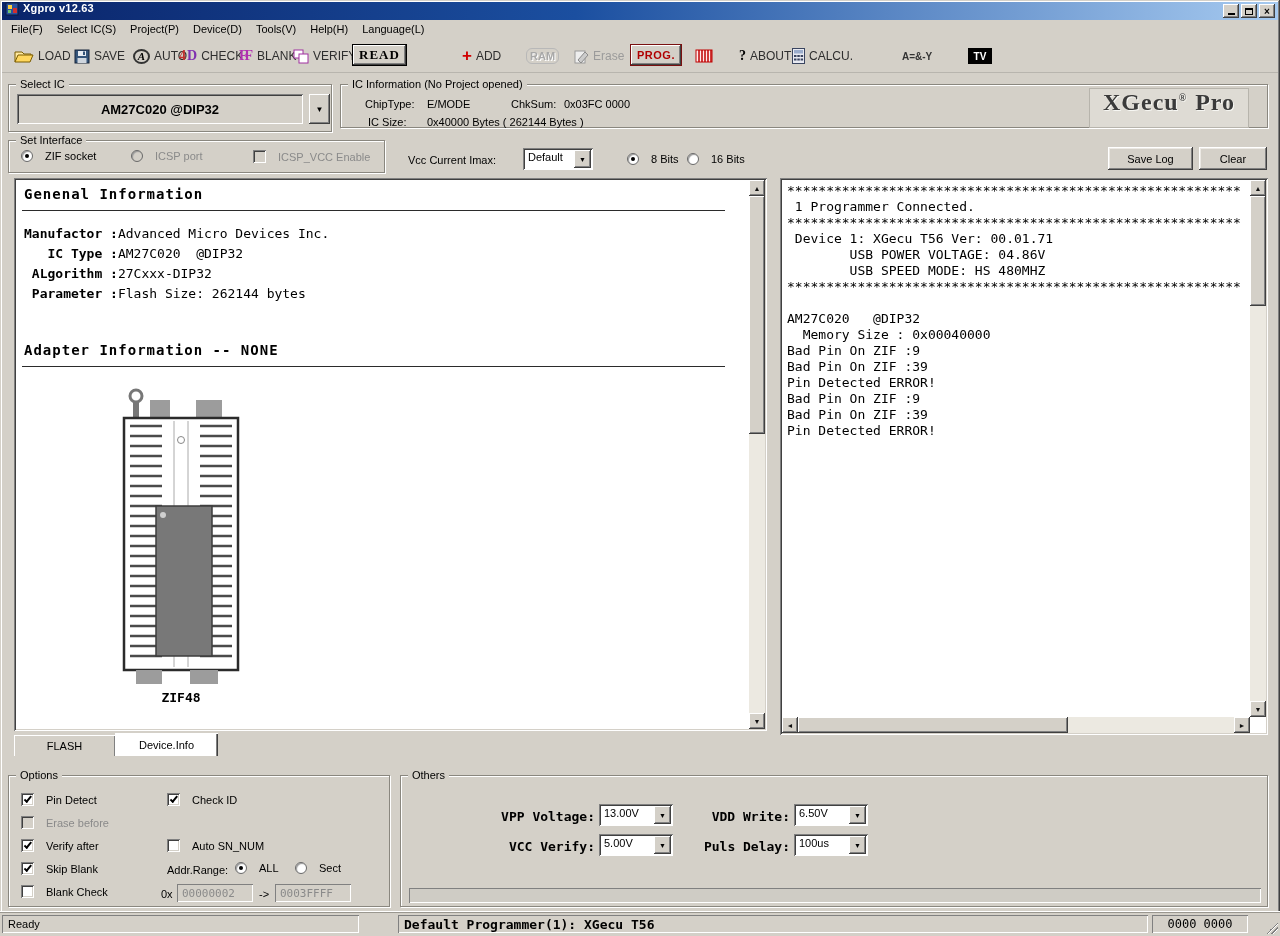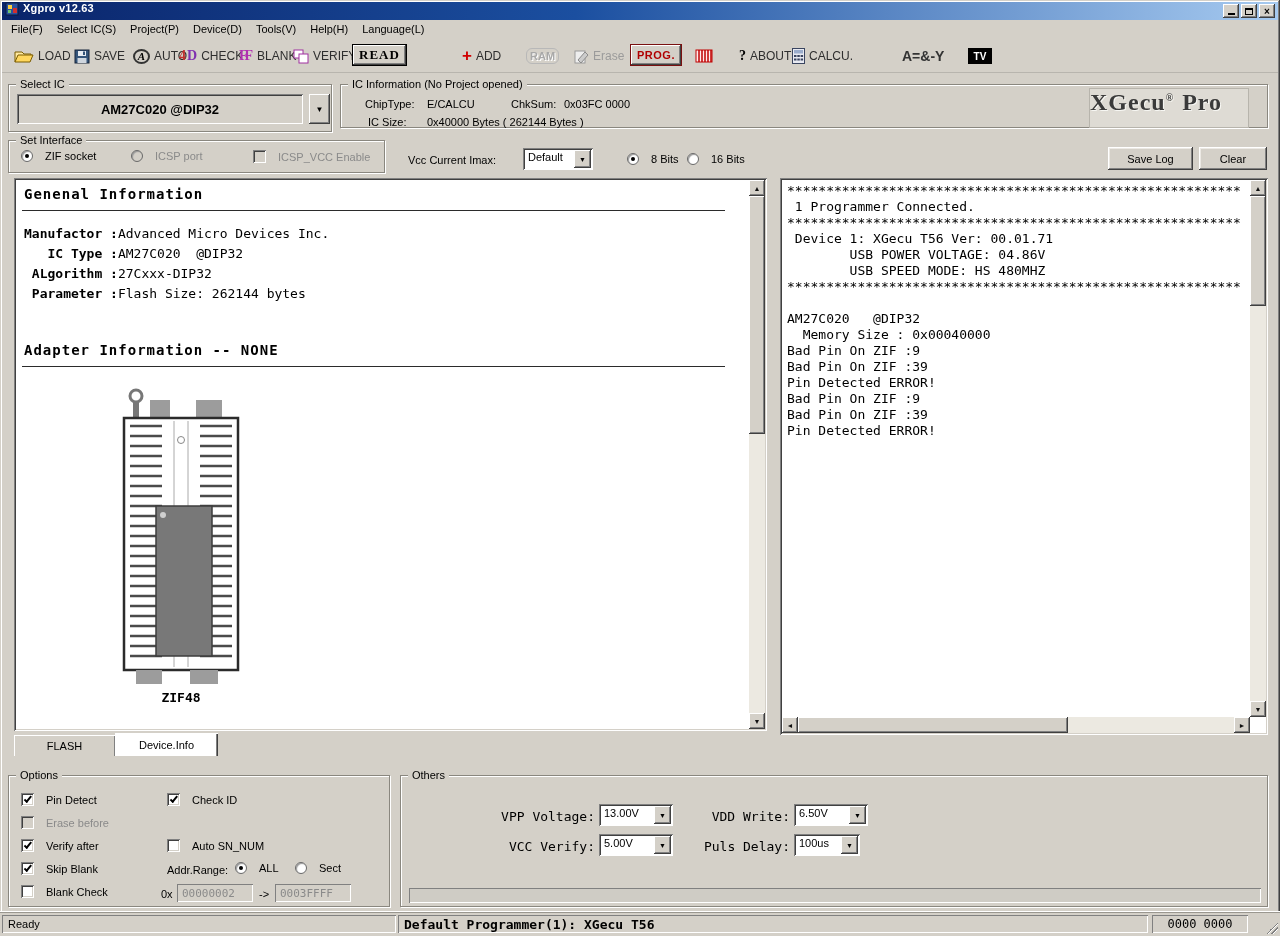--- a/index.html
+++ b/index.html
@@ -33,21 +33,21 @@
 .read-box{border:1px solid #000;font-family:"Liberation Serif",serif;font-weight:bold;font-size:13px;letter-spacing:1px}
 .prog-box{border:1px solid #7a1010;color:#b00000;font-weight:bold;font-size:11px;letter-spacing:.5px}
 .auto-ic{display:flex;align-items:center;justify-content:center;width:17px;height:15px;border:2px solid #333;border-radius:50%;
   font-family:"Liberation Serif",serif;font-style:italic;font-weight:bold;font-size:11px}
 .g4{color:#c03030;font-weight:bold;font-size:14px;font-family:"Liberation Serif",serif}
 .gD{color:#8030b0;font-weight:bold;font-size:14px;font-family:"Liberation Serif",serif;margin-left:-3px}
 .gFF{color:#b030b0;font-weight:bold;font-size:14px;letter-spacing:-3px;font-family:"Liberation Serif",serif;padding-right:3px}
 .plus{color:#d00000;font-weight:bold;font-size:17px;line-height:14px}
 .qmark{font-weight:bold;font-size:14px;font-family:"Liberation Serif",serif}
 .ram-ic{color:#a8a8a8;font-weight:bold;font-size:11px;text-shadow:1px 1px 0 #fff;border:1px solid #b8b8b8;border-radius:6px;padding:1px 3px}
-.logic-ic{font-size:14px;font-weight:bold;color:#333;letter-spacing:0}
+.logic-ic{font-size:10px;font-weight:bold;color:#333;letter-spacing:0}
 .tv-ic{display:flex;align-items:center;justify-content:center;width:24px;height:16px;background:#000;color:#fff;font-weight:bold;font-size:10px}
 
 .combo{position:absolute;display:flex;background:#fff;box-shadow:inset 1px 1px 0 #808080,inset -1px -1px 0 #fff,inset 2px 2px 0 #404040,inset -2px -2px 0 #fff}
 .combo .val{flex:1;padding:3px 4px 0 5px;font-size:11px;overflow:hidden;white-space:nowrap}
 .combo .arrow-btn{width:17px;display:flex;align-items:center;justify-content:center;font-size:7px;margin:2px;
   background:#d4d0c8;box-shadow:inset -1px -1px 0 #404040,inset 1px 1px 0 #fff,inset -2px -2px 0 #808080}
 
 .btn{position:absolute;display:flex;align-items:center;justify-content:center;font-size:11px;background:#d4d0c8;
   box-shadow:inset -1px -1px 0 #404040,inset 1px 1px 0 #fff,inset -2px -2px 0 #808080,inset 2px 2px 0 #ece9e4}
 .ctl{position:absolute;display:flex;align-items:center;gap:12px;white-space:nowrap}
@@ -72,22 +72,22 @@
 .sb-v{position:absolute;width:16px;background:#ece9e1}
 .sb-h{position:absolute;height:16px;background:#ece9e1}
 .sb-btn{position:absolute;width:16px;height:16px;display:flex;align-items:center;justify-content:center;font-size:7px;color:#111;
   background:#d4d0c8;box-shadow:inset -1px -1px 0 #404040,inset 1px 1px 0 #fff,inset -2px -2px 0 #808080}
 .sb-thumb{position:absolute;background:#d4d0c8;box-shadow:inset -1px -1px 0 #404040,inset 1px 1px 0 #fff,inset -2px -2px 0 #808080}
 
 .tab{position:absolute;display:flex;align-items:center;justify-content:center;font-size:11px}
 .tab.inactive{background:#d4d0c8;box-shadow:inset 1px 1px 0 #fff,inset -1px 0 0 #808080}
 .tab.active{background:#fff;box-shadow:inset 1px 1px 0 #fff,inset -1px 0 0 #404040,inset -2px 0 0 #808080}
 
-.olabel{position:absolute;font-family:"DejaVu Sans Mono",monospace;font-weight:normal;font-size:13px;text-align:right;white-space:pre}
-.brand{position:absolute;display:flex;align-items:baseline;background:#dedbd4;border:1px solid #b7b4ac;
+.olabel{position:absolute;font-family:"DejaVu Sans Mono",monospace;font-weight:bold;font-size:13px;text-align:right;white-space:pre}
+.brand{position:absolute;display:flex;align-items:baseline;justify-content:center;background:#dedbd4;border:1px solid #b7b4ac;
   font-family:"Liberation Serif",serif;font-weight:bold;color:#3a3a3a;text-shadow:1px 1px 0 #f7f7f3}
 .brand .bx{font-size:24px;letter-spacing:1px}
 .brand .br{font-size:10px;vertical-align:super;position:relative;top:-9px}
 .brand .bp{font-size:24px;margin-left:9px;letter-spacing:1px}
 
 .statusbar{position:absolute;left:0;top:911px;width:1280px;height:25px;background:#d4d0c8;box-shadow:inset 0 1px 0 #fff,inset 0 2px 0 #9a978f}
 .status-sec{position:absolute;top:4px;height:18px;display:flex;align-items:center;box-shadow:inset 1px 1px 0 #808080,inset -1px -1px 0 #fff;padding:0 6px}
 .grip{position:absolute;right:2px;bottom:2px;width:12px;height:12px;
   background:linear-gradient(135deg,transparent 50%,#808080 50%,#808080 56%,#fff 56%,#fff 62%,transparent 62%,transparent 70%,#808080 70%,#808080 76%,#fff 76%,#fff 82%,transparent 82%)}
 </style>
@@ -221,21 +221,21 @@
       <span>AM27C020  @DIP32</span>
     </div>
     <div class="abs" style="left:300px;top:9px;width:21px;height:30px;display:flex;align-items:center;justify-content:center;font-size:8px;background:#d4d0c8;box-shadow:inset -1px -1px 0 #404040,inset 1px 1px 0 #fff,inset -2px -2px 0 #808080">
       <span>▼</span>
     </div>
   </div>
 
   <div class="group" style="left:340px;top:84px;width:928px;height:44px">
     <span class="legend">IC Information (No Project opened)</span>
     <span class="abs" style="left:24px;top:13px">ChipType:</span>
-    <span class="abs" style="left:86px;top:13px">E/CALCU</span>
+    <span class="abs" style="left:86px;top:13px">E/MODE</span>
     <span class="abs" style="left:170px;top:13px">ChkSum:</span>
     <span class="abs" style="left:223px;top:13px">0x03FC 0000</span>
     <span class="abs" style="left:27px;top:31px">IC Size:</span>
     <span class="abs" style="left:86px;top:31px">0x40000 Bytes ( 262144 Bytes )</span>
     <div class="brand" style="left:748px;top:3px;width:160px;height:40px">
       <span class="bx">XGecu</span>
         <span class="br">®</span>
         <span class="bp">Pro</span>
     </div>
   </div>
@@ -437,29 +437,29 @@
     <div class="combo" style="left:393px;top:28px;width:74px;height:22px">
       <span class="val">6.50V</span>
       <span class="arrow-btn">▼</span>
     </div>
     <div class="olabel" style="left:60px;top:63px;width:134px">VCC Verify:</div>
     <div class="combo" style="left:198px;top:58px;width:74px;height:22px">
       <span class="val">5.00V</span>
       <span class="arrow-btn">▼</span>
     </div>
     <div class="olabel" style="left:255px;top:63px;width:134px">Puls Delay:</div>
-    <div class="combo" style="left:393px;top:58px;width:66px;height:22px">
+    <div class="combo" style="left:393px;top:58px;width:74px;height:22px">
       <span class="val">100us</span>
       <span class="arrow-btn">▼</span>
     </div>
     <div class="abs s2" style="left:8px;top:112px;width:852px;height:15px;background:#cfccc5"></div>
   </div>
 
   <div class="statusbar">
-    <div class="status-sec" style="left:2px;width:394px">
+    <div class="status-sec" style="left:2px;width:357px">
       <span>Ready</span>
     </div>
     <div class="status-sec mono" style="left:398px;width:750px;font-weight:bold;font-size:13px">
       <span>Default Programmer(1): XGecu T56</span>
     </div>
     <div class="status-sec mono" style="left:1152px;width:96px;justify-content:center;font-size:12px">
       <span>0000 0000</span>
     </div>
     <div class="grip"></div>
   </div>

